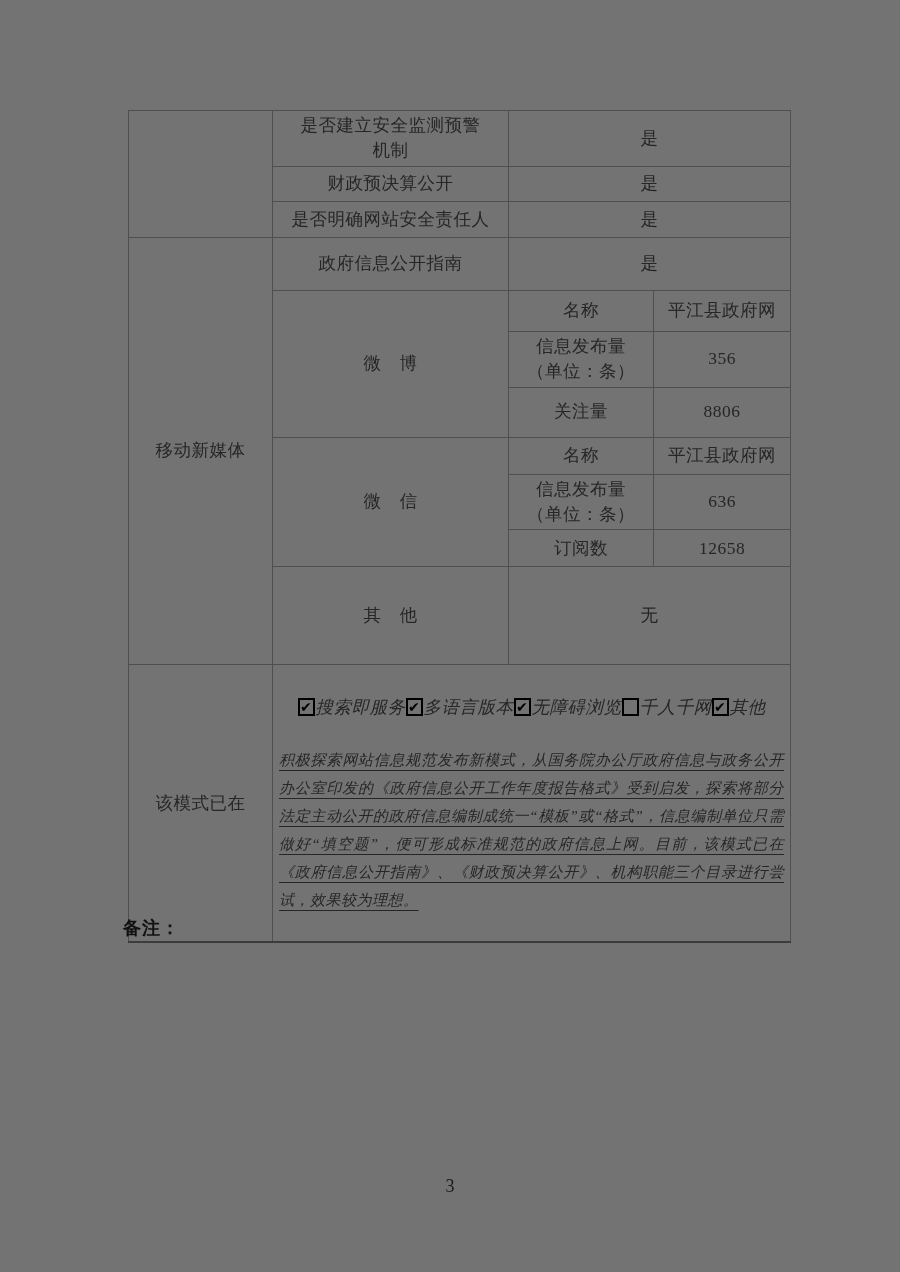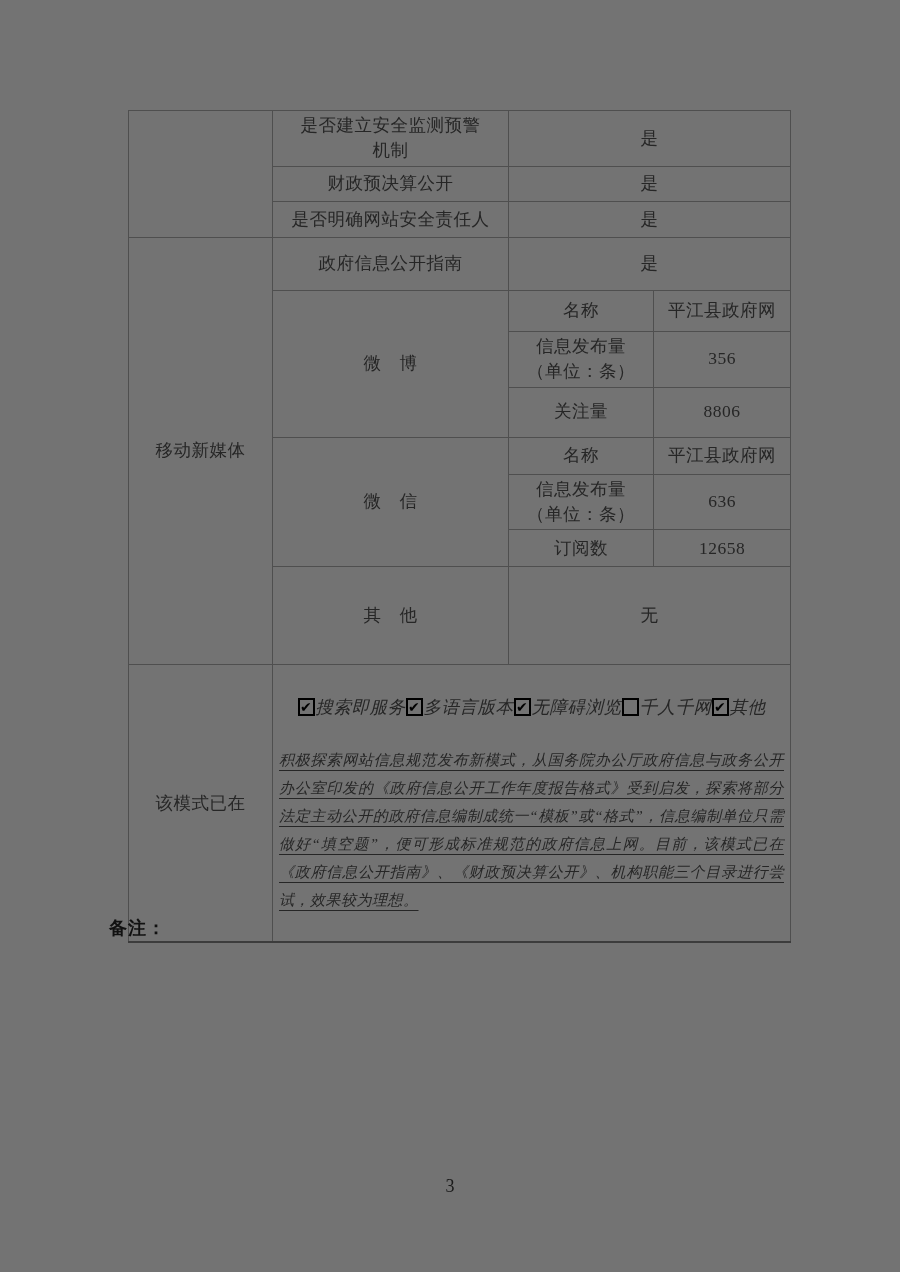--- a/index.html
+++ b/index.html
@@ -63,21 +63,21 @@
     line-height:28px;
     text-align:justify;
     text-align-last:left;
     text-decoration:underline;
     text-underline-offset:5px;
     letter-spacing:0.5px;
     font-style:italic;
   }
   .remark{
     position:absolute;
-    left:109px;top:916px;
+    left:123px;top:916px;
     font-family:"Liberation Sans","DejaVu Sans",sans-serif;
     font-weight:bold;
     font-size:18px;
     color:#111;
     letter-spacing:1px;
   }
   .page-number{
     position:absolute;
     left:0;top:1176px;
     width:900px;

